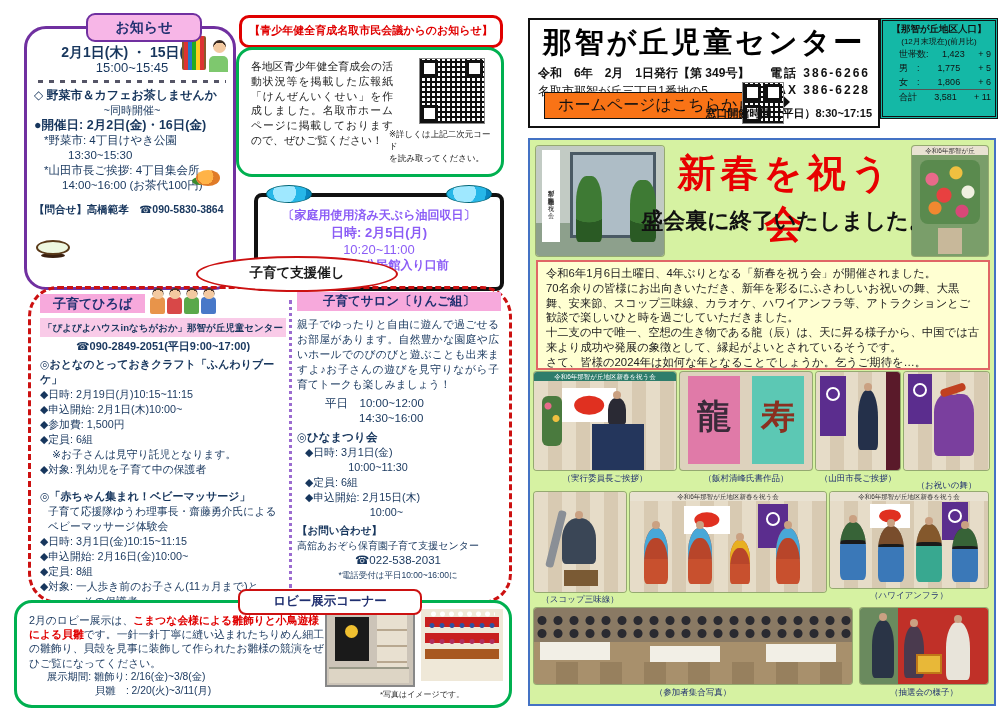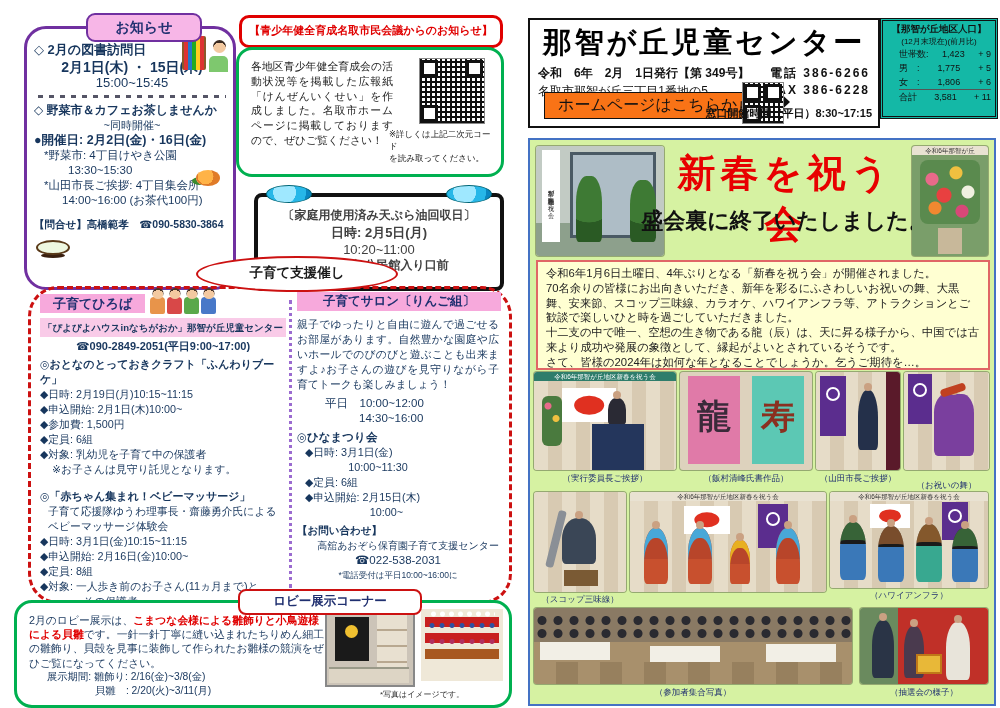--- a/index.html
+++ b/index.html
@@ -1,21 +1,21 @@
 <!DOCTYPE html>
 <html><head>
 <meta charset="utf-8">
 <style>
   html,body{margin:0;padding:0;background:#fff;}
   #page{position:relative;width:1000px;height:708px;background:#fff;overflow:hidden;
         font-family:"Liberation Sans","DejaVu Sans",sans-serif;color:#17365d;}
   .abs{position:absolute;}
   .ctr{text-align:center;}
   .b{font-weight:bold;}
-  .blk{color:#404040;}
+  .blk{color:#8b5cf6;}
   .red{color:#e00000;}
   
   .oshirase-box{left:24px;top:26px;width:206px;height:258px;border:3px solid #7030a0;border-radius:22px;background:#fff;}
   .oshirase-label{left:86px;top:13px;width:112px;height:25px;background:#f7b6e7;border:2.5px solid #7030a0;
       border-radius:9px;font-size:14px;font-weight:bold;color:#203070;line-height:24px;text-align:center;z-index:6;}
   .sq-divider{height:3px;margin:5px 4px;background:repeating-linear-gradient(90deg,#556 0 5px,transparent 5px 11px);}
   .red-title-box{left:239px;top:15px;width:258px;height:27px;border:3px solid #e00000;border-radius:10px;background:#fff;
       color:#e00000;font-weight:bold;font-size:11px;line-height:24px;text-align:center;}
   .green-box{left:236px;top:47px;width:262px;height:124px;border:3px solid #00b050;border-radius:16px;background:#fff;}
   .qr{background-color:#fff;border:1px solid #888;
@@ -73,21 +73,20 @@
 
   <div class="abs oshirase-box"></div>
   <div class="abs oshirase-label">お知らせ</div>
   <div class="abs" style="left:182px;top:36px;width:46px;height:36px;z-index:5;">
     <div style="position:absolute;left:0;top:0;width:24px;height:34px;background:#8a5a2a;border-radius:2px;
         background-image:linear-gradient(90deg,#d33 0 4px,#27c 4px 8px,#2a2 8px 12px,#fc2 12px 16px,#d33 16px 20px);background-size:20px 12px;background-repeat:repeat-y;background-position:2px 2px;"></div>
     <div style="position:absolute;right:2px;top:4px;width:13px;height:13px;border-radius:50%;background:radial-gradient(circle at 50% 70%,#f3c9a0 0 58%,#3a2a20 59%);"></div>
     <div style="position:absolute;right:0;bottom:0;width:19px;height:16px;border-radius:5px 5px 0 0;background:#7ec86e;"></div>
   </div>
   <div class="abs col" style="left:34px;top:42px;width:196px;">
-    <div class="b" style="font-size:13px;">◇ 2月の図書訪問日</div>
     <div class="b ctr" style="font-size:14px;margin-top:3px;">2月1日(木) ・ 15日(木)</div>
     <div class="ctr" style="font-size:13px;">15:00~15:45</div>
     <div class="sq-divider"></div>
     <div class="b" style="font-size:12px;">◇ 野菜市＆カフェお茶しませんか</div>
     <div class="ctr" style="font-size:11px;">~同時開催~</div>
     <div class="b" style="font-size:12.5px;">●開催日: 2月2日(金)・16日(金)</div>
     <div style="font-size:11.5px;padding-left:10px;">*野菜市: 4丁目けやき公園</div>
     <div style="font-size:11.5px;padding-left:34px;">13:30~15:30</div>
     <div style="font-size:11.5px;padding-left:10px;">*山田市長ご挨拶: 4丁目集会所</div>
     <div style="font-size:11.5px;padding-left:28px;">14:00~16:00 (お茶代100円)</div>
@@ -128,22 +127,22 @@
       <span class="pink-label" style="font-size:13px;">子育てひろば</span>
       <span class="kid" style="background:#e8944a;"></span><span class="kid" style="background:#d84848;"></span><span class="kid" style="background:#5aa84a;"></span><span class="kid" style="background:#4878c8;"></span>
     </div>
     <div class="b ctr" style="background:#f9cbe8;font-size:9.5px;margin-top:4px;padding:2px 0;">「ぴよぴよハウスinなちがおか」那智が丘児童センター</div>
     <div class="ctr b" style="font-size:11px;margin:2px 0;">☎090-2849-2051(平日9:00~17:00)</div>
     <div class="b" style="font-size:11px;margin-top:3px;">◎おとなのとっておきクラフト「ふんわりブーケ」</div>
     <div>◆日時: 2月19日(月)10:15~11:15</div>
     <div>◆申込開始: 2月1日(木)10:00~</div>
     <div>◆参加費: 1,500円</div>
     <div>◆定員: 6組</div>
+    <div style="padding-left:12px;">※お子さんは見守り託児となります。</div>
     <div>◆対象: 乳幼児を子育て中の保護者</div>
-    <div style="padding-left:12px;">※お子さんは見守り託児となります。</div>
     <div class="b" style="font-size:11px;margin-top:12px;">◎「赤ちゃん集まれ！ベビーマッサージ」</div>
     <div style="padding-left:8px;">子育て応援隊ゆうわ理事長・齋藤勇介氏による</div>
     <div style="padding-left:8px;">ベビーマッサージ体験会</div>
     <div>◆日時: 3月1日(金)10:15~11:15</div>
     <div>◆申込開始: 2月16日(金)10:00~</div>
     <div>◆定員: 8組</div>
     <div>◆対象: 一人歩き前のお子さん(11ヵ月まで)と</div>
     <div>　　　　その保護者</div>
     <div>◆対象: バスタオル・ハンカチ</div>
   </div>
@@ -153,21 +152,21 @@
     <div style="margin-top:6px;text-align:justify;">親子でゆったりと自由に遊んで過ごせるお部屋があります。自然豊かな園庭や広いホールでのびのびと遊ぶことも出来ますよ♪お子さんの遊びを見守りながら子育てトークも楽しみましょう！</div>
     <div style="font-size:11.5px;margin:4px 0 0 28px;">平日　10:00~12:00</div>
     <div style="font-size:11.5px;margin-left:62px;">14:30~16:00</div>
     <div class="b" style="font-size:11.5px;margin-top:4px;">◎ひなまつり会</div>
     <div style="padding-left:8px;">◆日時: 3月1日(金)</div>
     <div style="padding-left:8px;">　　　　10:00~11:30</div>
     <div style="padding-left:8px;">◆定員: 6組</div>
     <div style="padding-left:8px;">◆申込開始: 2月15日(木)</div>
     <div style="padding-left:8px;">　　　　　　10:00~</div>
     <div class="b" style="font-size:10.5px;margin-top:3px;">【お問い合わせ】</div>
-    <div style="font-size:10px;text-align:right;">高舘あおぞら保育園子育て支援センター</div>
+    <div style="font-size:10px;">高舘あおぞら保育園子育て支援センター</div>
     <div class="ctr" style="font-size:11.5px;">☎022-538-2031</div>
     <div class="ctr" style="font-size:8.5px;">*電話受付は平日10:00~16:00に</div>
   </div>
 
   <div class="abs lobby-label">ロビー展示コーナー</div>
   <div class="abs lobby-box">
     <div style="position:absolute;left:12px;top:10px;width:296px;font-size:10.8px;line-height:14.2px;">
       <span>2月のロビー展示は、</span><span class="red b">こまつな会様による雛飾りと小鳥遊様による貝雛</span><span>です。一針一針丁寧に縫い込まれたちりめん細工の雛飾り、貝殻を見事に装飾して作られたお雛様の競演をぜひご覧になってください。</span>
       <div style="padding-left:18px;font-size:10.3px;">展示期間: 雛飾り: 2/16(金)~3/8(金)</div>
       <div style="padding-left:66px;font-size:10.3px;">貝雛　: 2/20(火)~3/11(月)</div>

